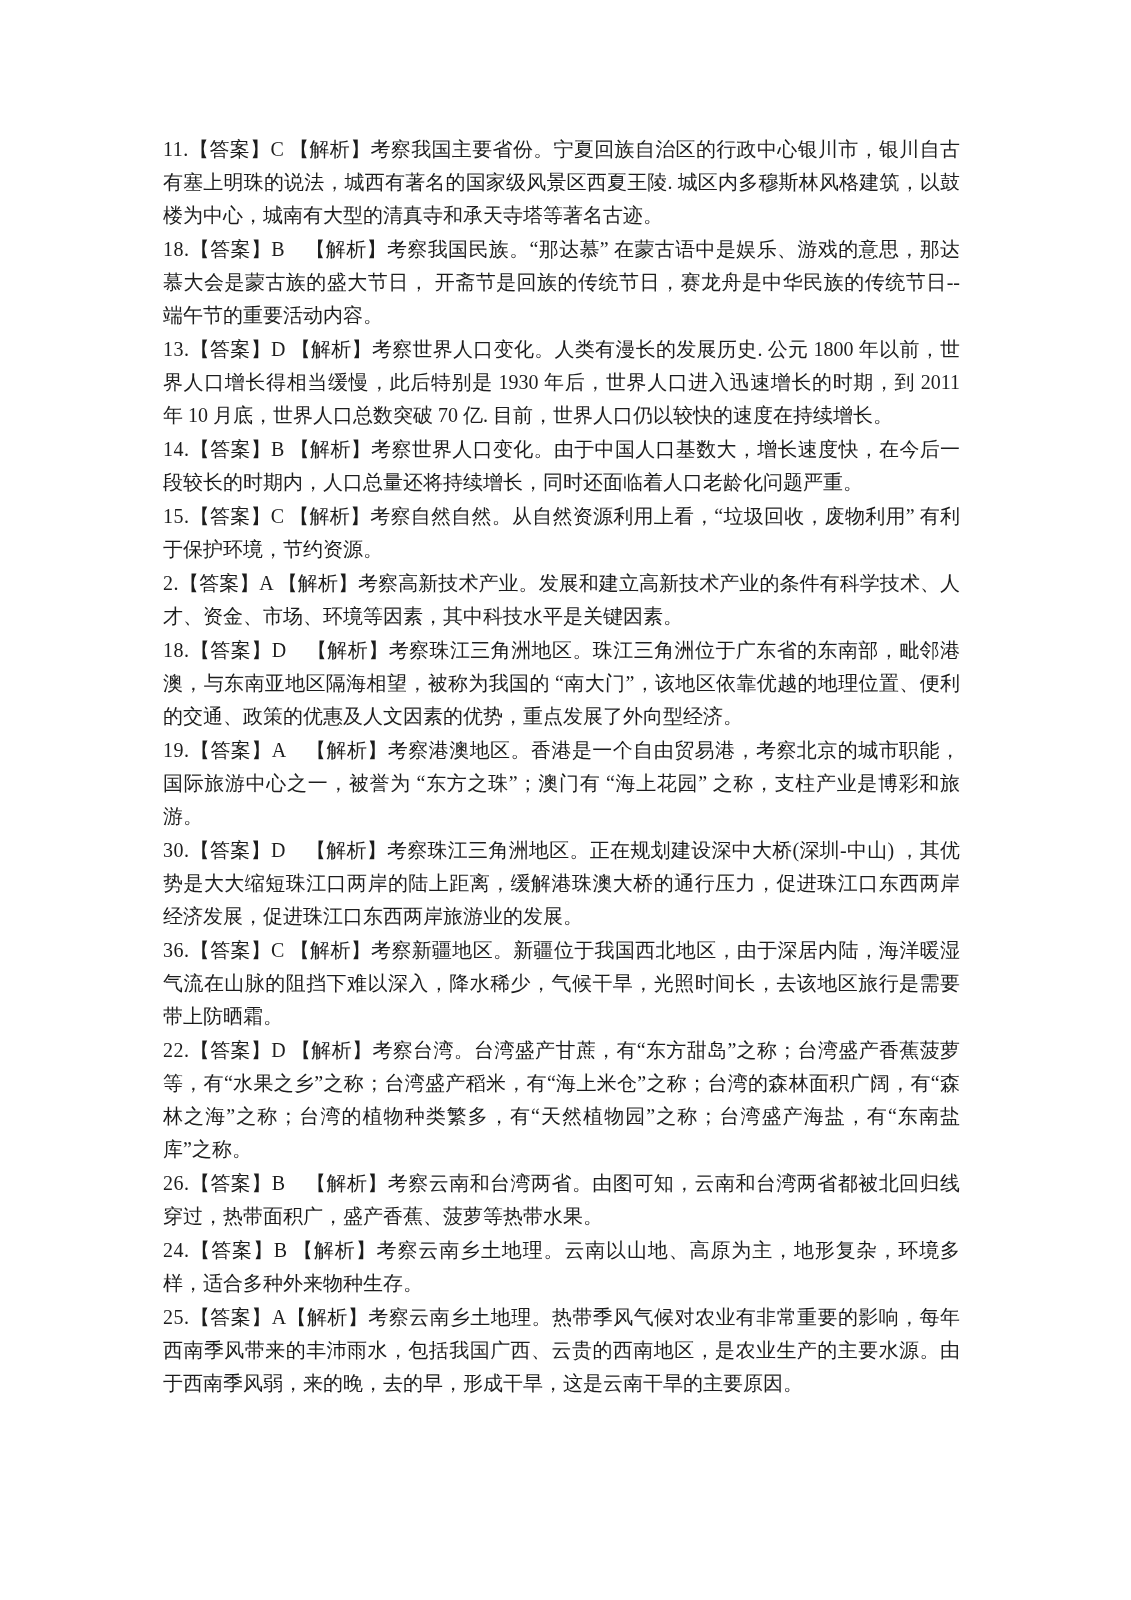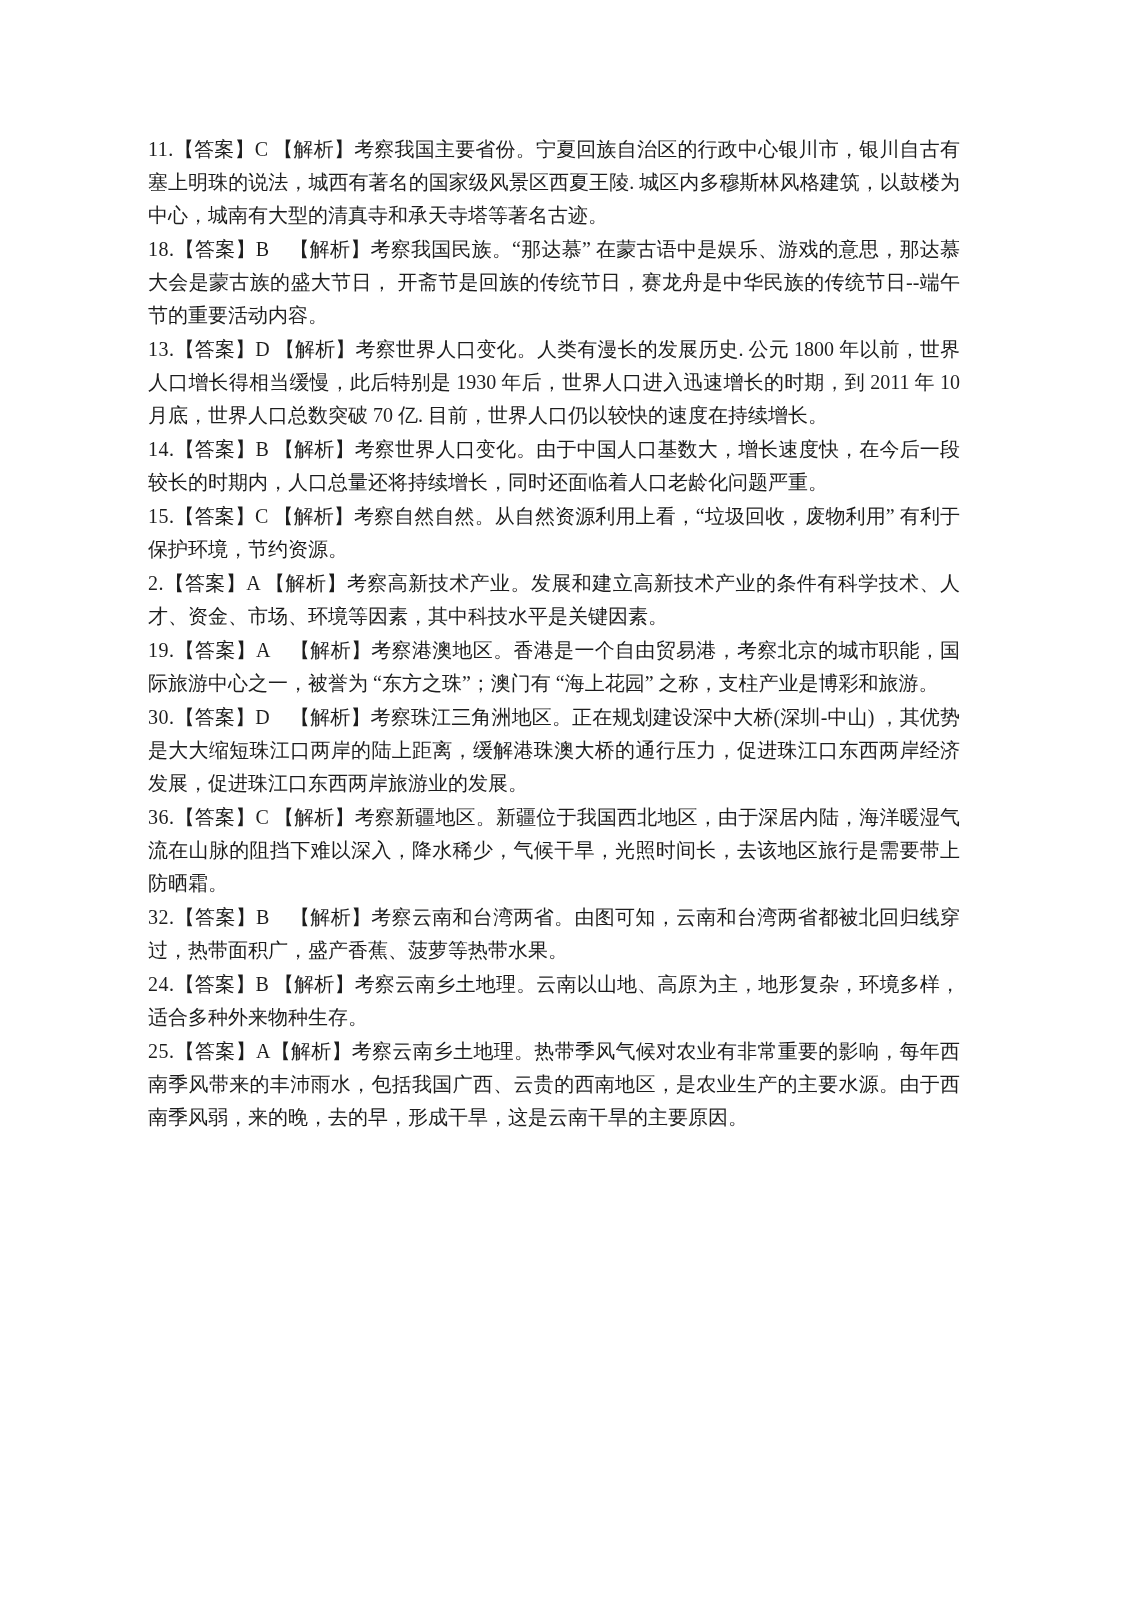--- a/index.html
+++ b/index.html
@@ -20,21 +20,21 @@
     inset: 0;
     background: #ffffff;
   }
   .answers-content {
     position: absolute;
     left: 148px;
     top: 133px;
     width: 812px;
   }
   .answer-item {
-    margin: 0 0 1px 0;
+    margin: 0 0 1px 15px;
     font-size: 20px;
     line-height: 33px;
     text-align: justify;
     text-justify: inter-ideograph;
     word-break: break-all;
   }
   .answer-item span {
     font-size: inherit;
     line-height: inherit;
   }
@@ -53,27 +53,29 @@
 
   <p class="answer-item"><span class="item-number">13.</span><span class="answer-label">【答案】</span><span class="answer-value">D</span><span class="answer-gap"> </span><span class="analysis-label">【解析】</span><span class="analysis-text">考察世界人口变化。人类有漫长的发展历史. 公元 1800 年以前，世界人口增长得相当缓慢，此后特别是 1930 年后，世界人口进入迅速增长的时期，到 2011 年 10 月底，世界人口总数突破 70 亿. 目前，世界人口仍以较快的速度在持续增长。</span></p>
 
   <p class="answer-item"><span class="item-number">14.</span><span class="answer-label">【答案】</span><span class="answer-value">B</span><span class="answer-gap"> </span><span class="analysis-label">【解析】</span><span class="analysis-text">考察世界人口变化。由于中国人口基数大，增长速度快，在今后一段较长的时期内，人口总量还将持续增长，同时还面临着人口老龄化问题严重。</span></p>
 
   <p class="answer-item"><span class="item-number">15.</span><span class="answer-label">【答案】</span><span class="answer-value">C</span><span class="answer-gap"> </span><span class="analysis-label">【解析】</span><span class="analysis-text">考察自然自然。从自然资源利用上看，“垃圾回收，废物利用” 有利于保护环境，节约资源。</span></p>
 
   <p class="answer-item"><span class="item-number">2.</span><span class="answer-label">【答案】</span><span class="answer-value">A</span><span class="answer-gap"> </span><span class="analysis-label">【解析】</span><span class="analysis-text">考察高新技术产业。发展和建立高新技术产业的条件有科学技术、人才、资金、市场、环境等因素，其中科技水平是关键因素。</span></p>
 
 
+  <p class="answer-item"><span class="item-number">18.</span><span class="answer-label">【答案】</span><span class="answer-value">D</span><span class="answer-gap">　</span><span class="analysis-label">【解析】</span><span class="analysis-text">考察珠江三角洲地区。珠江三角洲位于广东省的东南部，毗邻港澳，与东南亚地区隔海相望，被称为我国的 “南大门”，该地区依靠优越的地理位置、便利的交通、政策的优惠及人文因素的优势，重点发展了外向型经济。</span></p>
 
   <p class="answer-item"><span class="item-number">19.</span><span class="answer-label">【答案】</span><span class="answer-value">A</span><span class="answer-gap">　</span><span class="analysis-label">【解析】</span><span class="analysis-text">考察港澳地区。香港是一个自由贸易港，考察北京的城市职能，国际旅游中心之一，被誉为 “东方之珠”；澳门有 “海上花园” 之称，支柱产业是博彩和旅游。</span></p>
 
   <p class="answer-item"><span class="item-number">30.</span><span class="answer-label">【答案】</span><span class="answer-value">D</span><span class="answer-gap">　</span><span class="analysis-label">【解析】</span><span class="analysis-text">考察珠江三角洲地区。正在规划建设深中大桥(深圳-中山) ，其优势是大大缩短珠江口两岸的陆上距离，缓解港珠澳大桥的通行压力，促进珠江口东西两岸经济发展，促进珠江口东西两岸旅游业的发展。</span></p>
 
   <p class="answer-item"><span class="item-number">36.</span><span class="answer-label">【答案】</span><span class="answer-value">C</span><span class="answer-gap"> </span><span class="analysis-label">【解析】</span><span class="analysis-text">考察新疆地区。新疆位于我国西北地区，由于深居内陆，海洋暖湿气流在山脉的阻挡下难以深入，降水稀少，气候干旱，光照时间长，去该地区旅行是需要带上防晒霜。</span></p>
 
+  <p class="answer-item"><span class="item-number">22.</span><span class="answer-label">【答案】</span><span class="answer-value">D</span><span class="answer-gap"> </span><span class="analysis-label">【解析】</span><span class="analysis-text">考察台湾。台湾盛产甘蔗，有“东方甜岛”之称；台湾盛产香蕉菠萝等，有“水果之乡”之称；台湾盛产稻米，有“海上米仓”之称；台湾的森林面积广阔，有“森林之海”之称；台湾的植物种类繁多，有“天然植物园”之称；台湾盛产海盐，有“东南盐库”之称。</span></p>
 
-  <p class="answer-item"><span class="item-number">32.</span><span class="answer-label">【答案】</span><span class="answer-value">B</span><span class="answer-gap">　</span><span class="analysis-label">【解析】</span><span class="analysis-text">考察云南和台湾两省。由图可知，云南和台湾两省都被北回归线穿过，热带面积广，盛产香蕉、菠萝等热带水果。</span></p>
+  <p class="answer-item"><span class="item-number">26.</span><span class="answer-label">【答案】</span><span class="answer-value">B</span><span class="answer-gap">　</span><span class="analysis-label">【解析】</span><span class="analysis-text">考察云南和台湾两省。由图可知，云南和台湾两省都被北回归线穿过，热带面积广，盛产香蕉、菠萝等热带水果。</span></p>
 
   <p class="answer-item"><span class="item-number">24.</span><span class="answer-label">【答案】</span><span class="answer-value">B</span><span class="answer-gap"> </span><span class="analysis-label">【解析】</span><span class="analysis-text">考察云南乡土地理。云南以山地、高原为主，地形复杂，环境多样，适合多种外来物种生存。</span></p>
 
   <p class="answer-item"><span class="item-number">25.</span><span class="answer-label">【答案】</span><span class="answer-value">A</span><span class="answer-gap"></span><span class="analysis-label">【解析】</span><span class="analysis-text">考察云南乡土地理。热带季风气候对农业有非常重要的影响，每年西南季风带来的丰沛雨水，包括我国广西、云贵的西南地区，是农业生产的主要水源。由于西南季风弱，来的晚，去的早，形成干旱，这是云南干旱的主要原因。</span></p>
 </div>
 </div>
 
 </body></html>

